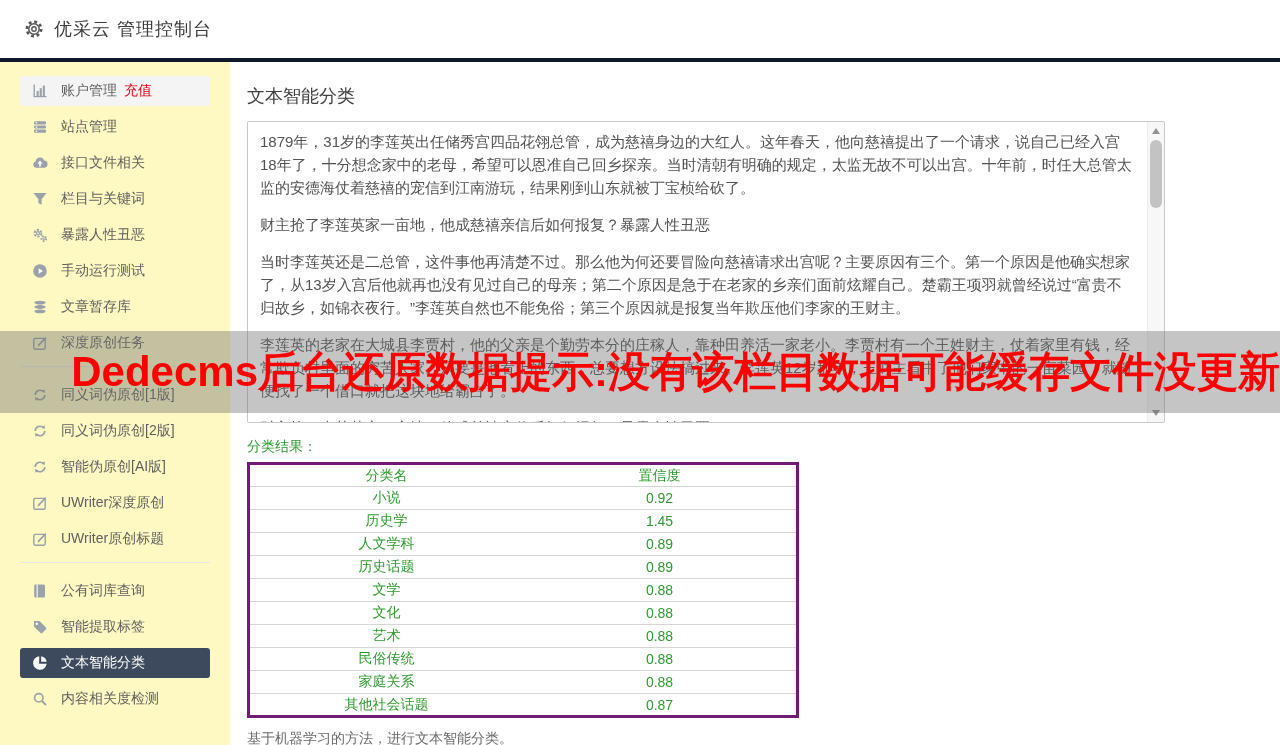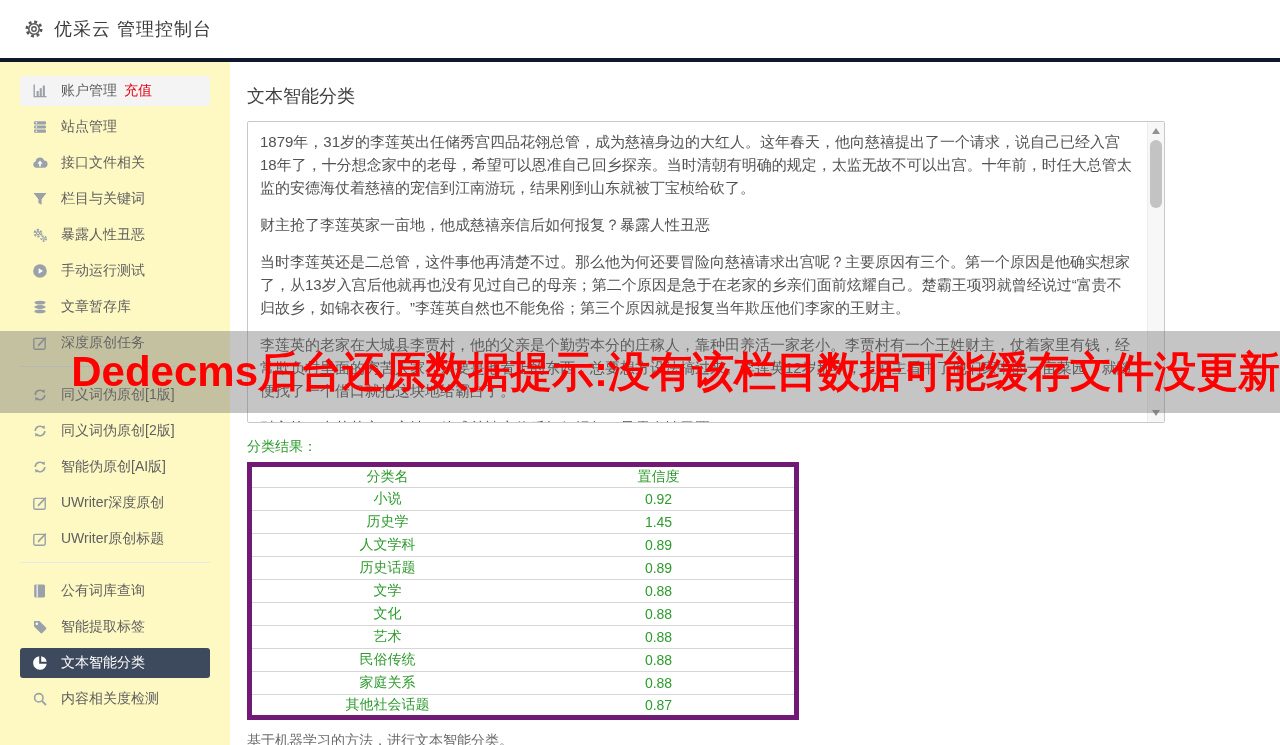--- a/index.html
+++ b/index.html
@@ -61,21 +61,21 @@
   }
   .sb-up, .sb-down { position:absolute; left:4px; width:0; height:0; }
   .sb-up { top:6px; border-left:4.5px solid transparent; border-right:4.5px solid transparent; border-bottom:6px solid #919191; }
   .sb-down { bottom:6px; border-left:4.5px solid transparent; border-right:4.5px solid transparent; border-top:6px solid #919191; }
   .sb-thumb { position:absolute; left:2px; top:18px; width:12px; height:68px; background:#c3c3c3; border-radius:6px; }
 
   .results-label { margin-top:15px; font-size:14px; color:#2e9b2e; }
 
   table.results {
     margin-top:6px; width:552px; border-collapse:collapse;
-    border:5px solid #701a75;
+    border:3px solid #701a75;
   }
   table.results td {
     width:50%; text-align:center; font-size:14px; color:#2e9b2e;
     height:23px; padding:0 4px; border-bottom:1px solid #d6d6d6;
   }
   table.results tr:last-child td { border-bottom:none; }
 
   .footnote { margin-top:12px; font-size:14px; color:#6b6b6b; }
 
   

